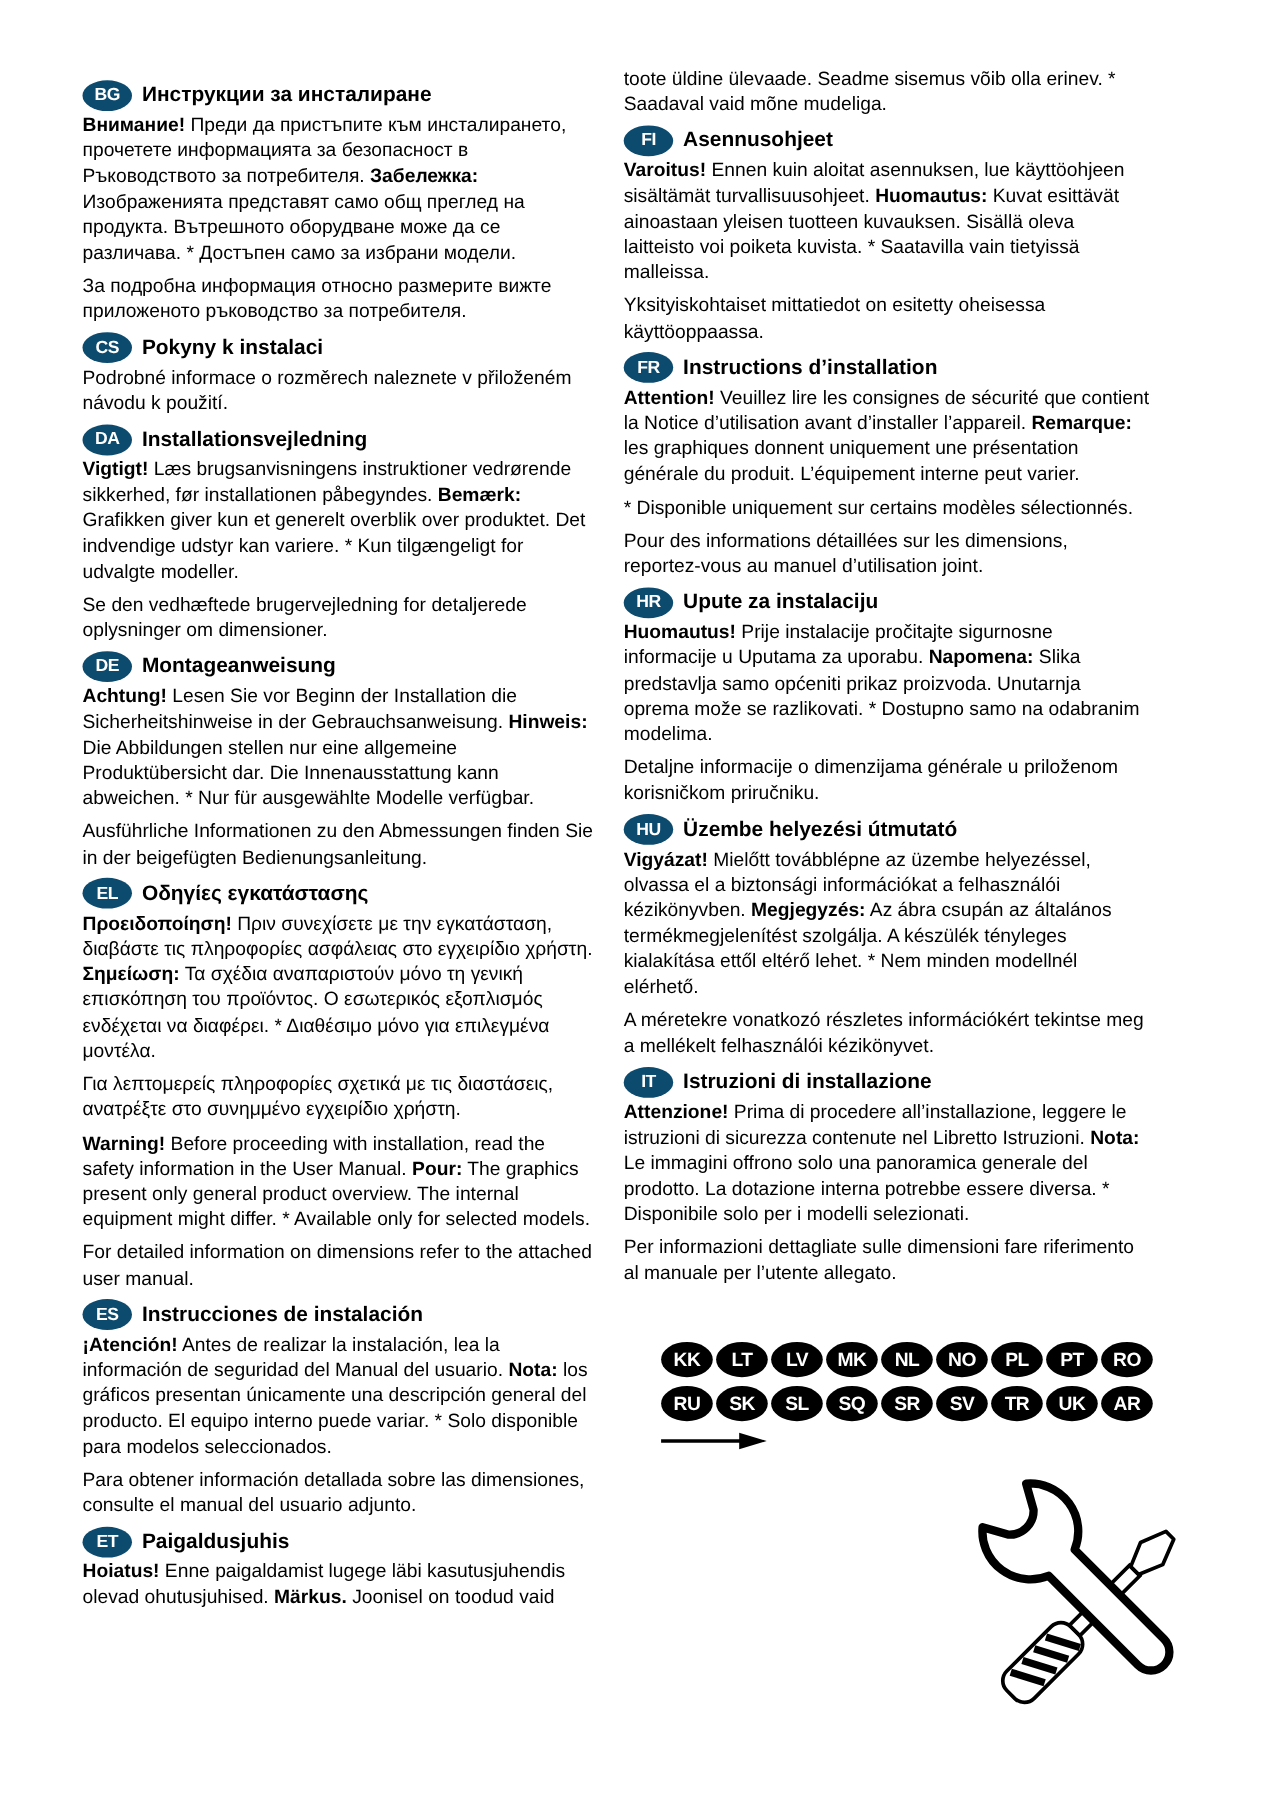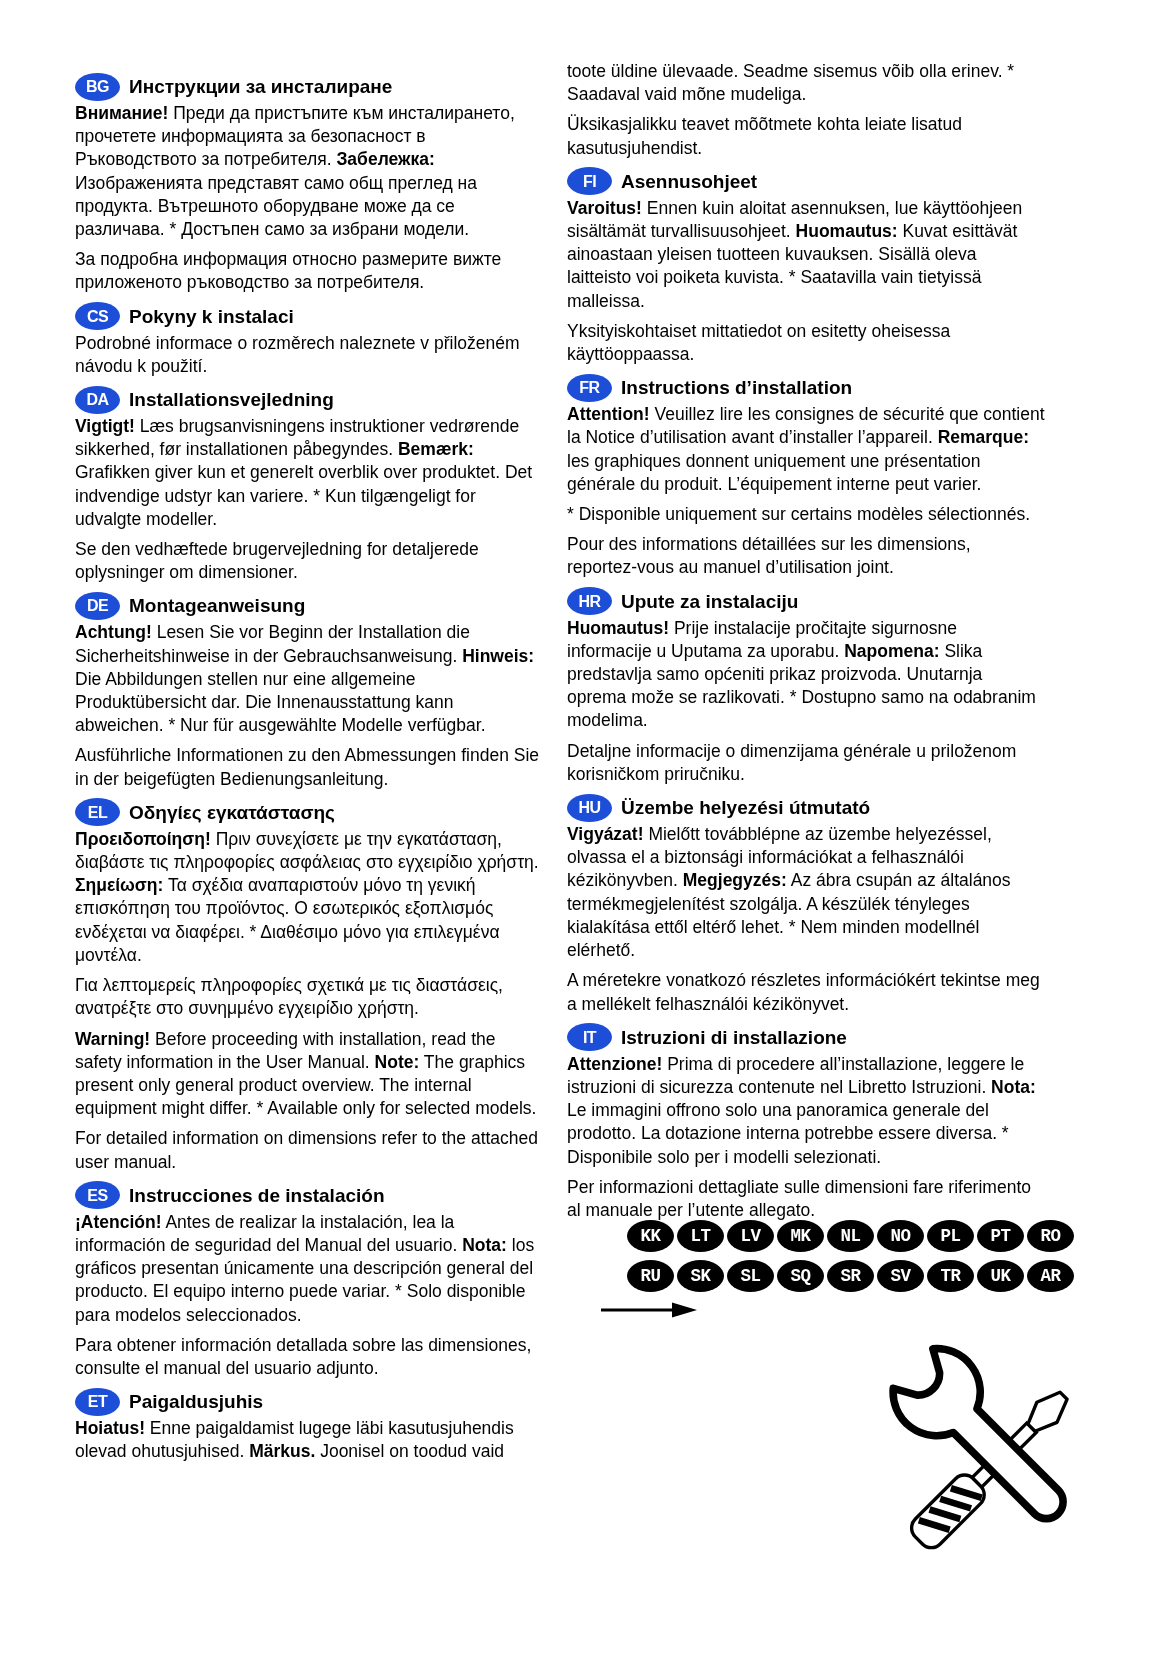--- a/index.html
+++ b/index.html
@@ -7,26 +7,26 @@
     width:1165px;height:1654px;background:#ffffff;position:relative;
     font-family:"Liberation Sans","DejaVu Sans",sans-serif;color:#000;
     overflow:hidden;
   }
   .col{position:absolute;}
   .col-left{left:75px;top:72px;width:470px;}
   .col-right{left:567px;top:59px;width:478px;}
   .sec{margin-bottom:7px;}
   .sec-h{display:flex;align-items:center;gap:9px;margin:0 0 1px 0;
          font-weight:bold;font-size:19px;line-height:29px;}
-  .badge{background:#1d4ed8;color:#fff;border-radius:50%;width:45px;height:28px;
+  .badge{background:#0c4a6e;color:#fff;border-radius:50%;width:45px;height:28px;
          display:flex;align-items:center;justify-content:center;
          font-weight:bold;font-size:16px;letter-spacing:-0.5px;flex:0 0 auto;}
   .sec p{margin:1px 0 7px 0;font-size:17.5px;line-height:23.2px;}
   .sec p:last-child{margin-bottom:2px;}
-  .lang-grid{position:absolute;left:627px;top:1220px;font-family:Liberation Mono, monospace;}
+  .lang-grid{position:absolute;left:601px;top:1220px;}
   .lang-row{display:flex;gap:3px;margin-bottom:8px;}
   .badge-lg{width:47px;height:32px;font-size:17.5px;border-radius:50%;
             background:#000;color:#fff;display:flex;align-items:center;
             justify-content:center;font-weight:bold;letter-spacing:-0.5px;}
   .arrow{position:absolute;left:600px;top:1301px;}
   .tools{position:absolute;left:884px;top:1340px;}
 </style>
 </head>
 <body>
 
@@ -64,21 +64,21 @@
     </div>
     <div class="sec">
       <div class="sec-h">
         <span class="badge">EL</span>
         <span>Οδηγίες εγκατάστασης</span>
       </div>
       <p><b>Προειδοποίηση!</b> Πριν συνεχίσετε με την εγκατάσταση, διαβάστε τις πληροφορίες ασφάλειας στο εγχειρίδιο χρήστη. <b>Σημείωση:</b> Τα σχέδια αναπαριστούν μόνο τη γενική επισκόπηση του προϊόντος. Ο εσωτερικός εξοπλισμός ενδέχεται να διαφέρει. * Διαθέσιμο μόνο για επιλεγμένα μοντέλα.</p>
       <p>Για λεπτομερείς πληροφορίες σχετικά με τις διαστάσεις, ανατρέξτε στο συνημμένο εγχειρίδιο χρήστη.</p>
     </div>
     <div class="sec">
-      <p><b>Warning!</b> Before proceeding with installation, read the safety information in the User Manual. <b>Note:</b> The graphics present only general product overview. The internal equipment might differ. * Available only for selected models.</p>
+      <p><b>Warning!</b> Before proceeding with installation, read the safety information in the User Manual. <b>Pour:</b> The graphics present only general product overview. The internal equipment might differ. * Available only for selected models.</p>
       <p>For detailed information on dimensions refer to the attached user manual.</p>
     </div>
     <div class="sec">
       <div class="sec-h">
         <span class="badge">ES</span>
         <span>Instrucciones de instalación</span>
       </div>
       <p><b>¡Atención!</b> Antes de realizar la instalación, lea la información de seguridad del Manual del usuario. <b>Nota:</b> los gráficos presentan únicamente una descripción general del producto. El equipo interno puede variar. * Solo disponible para modelos seleccionados.</p>
       <p>Para obtener información detallada sobre las dimensiones, consulte el manual del usuario adjunto.</p>
     </div>
@@ -86,21 +86,20 @@
       <div class="sec-h">
         <span class="badge">ET</span>
         <span>Paigaldusjuhis</span>
       </div>
       <p><b>Hoiatus!</b> Enne paigaldamist lugege läbi kasutusjuhendis olevad ohutusjuhised. <b>Märkus.</b> Joonisel on toodud vaid</p>
     </div>
   </div>
 <div class="col col-right">
     <div class="sec">
       <p>toote üldine ülevaade. Seadme sisemus võib olla erinev. * Saadaval vaid mõne mudeliga.</p>
-      <p>Üksikasjalikku teavet mõõtmete kohta leiate lisatud kasutusjuhendist.</p>
     </div>
     <div class="sec">
       <div class="sec-h">
         <span class="badge">FI</span>
         <span>Asennusohjeet</span>
       </div>
       <p><b>Varoitus!</b> Ennen kuin aloitat asennuksen, lue käyttöohjeen sisältämät turvallisuusohjeet. <b>Huomautus:</b> Kuvat esittävät ainoastaan yleisen tuotteen kuvauksen. Sisällä oleva laitteisto voi poiketa kuvista. * Saatavilla vain tietyissä malleissa.</p>
       <p>Yksityiskohtaiset mittatiedot on esitetty oheisessa käyttöoppaassa.</p>
     </div>
     <div class="sec">

